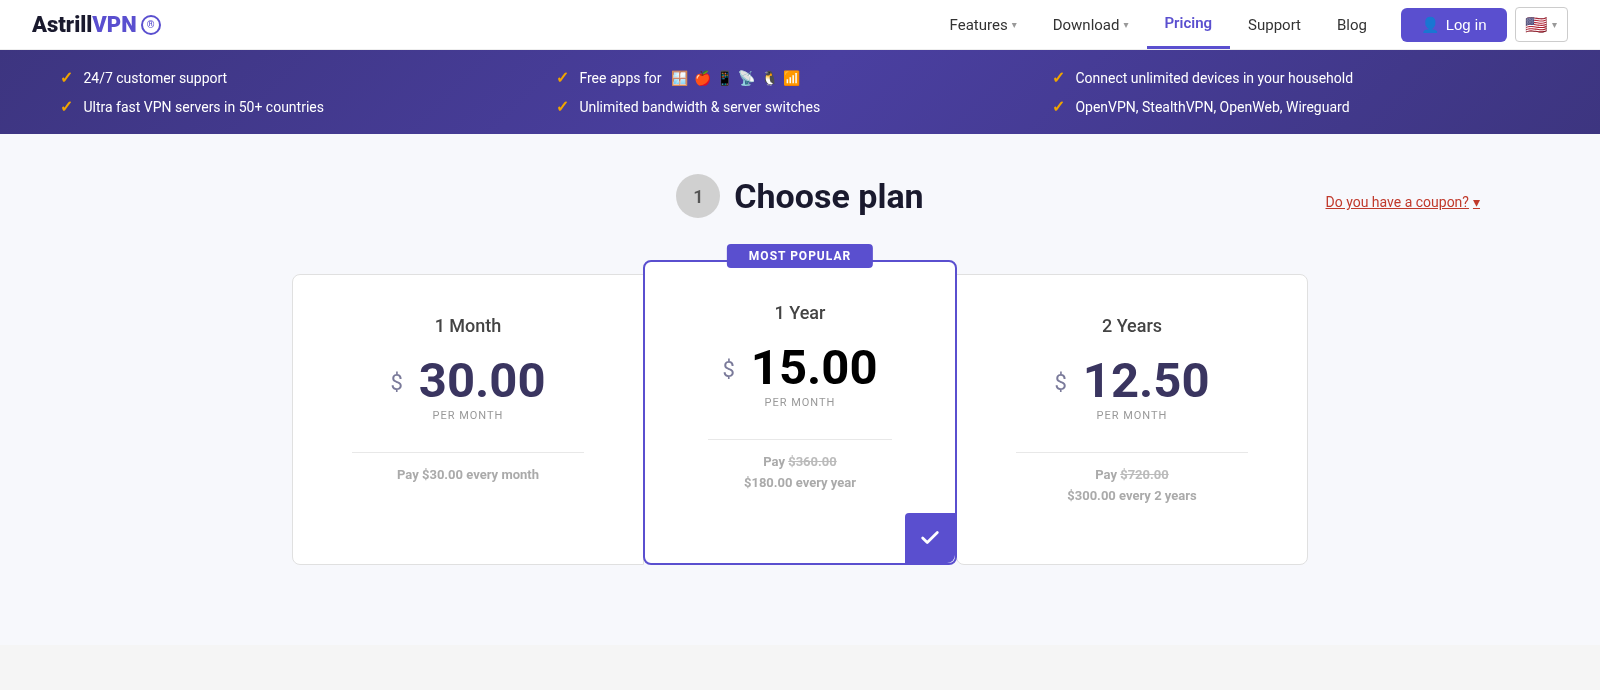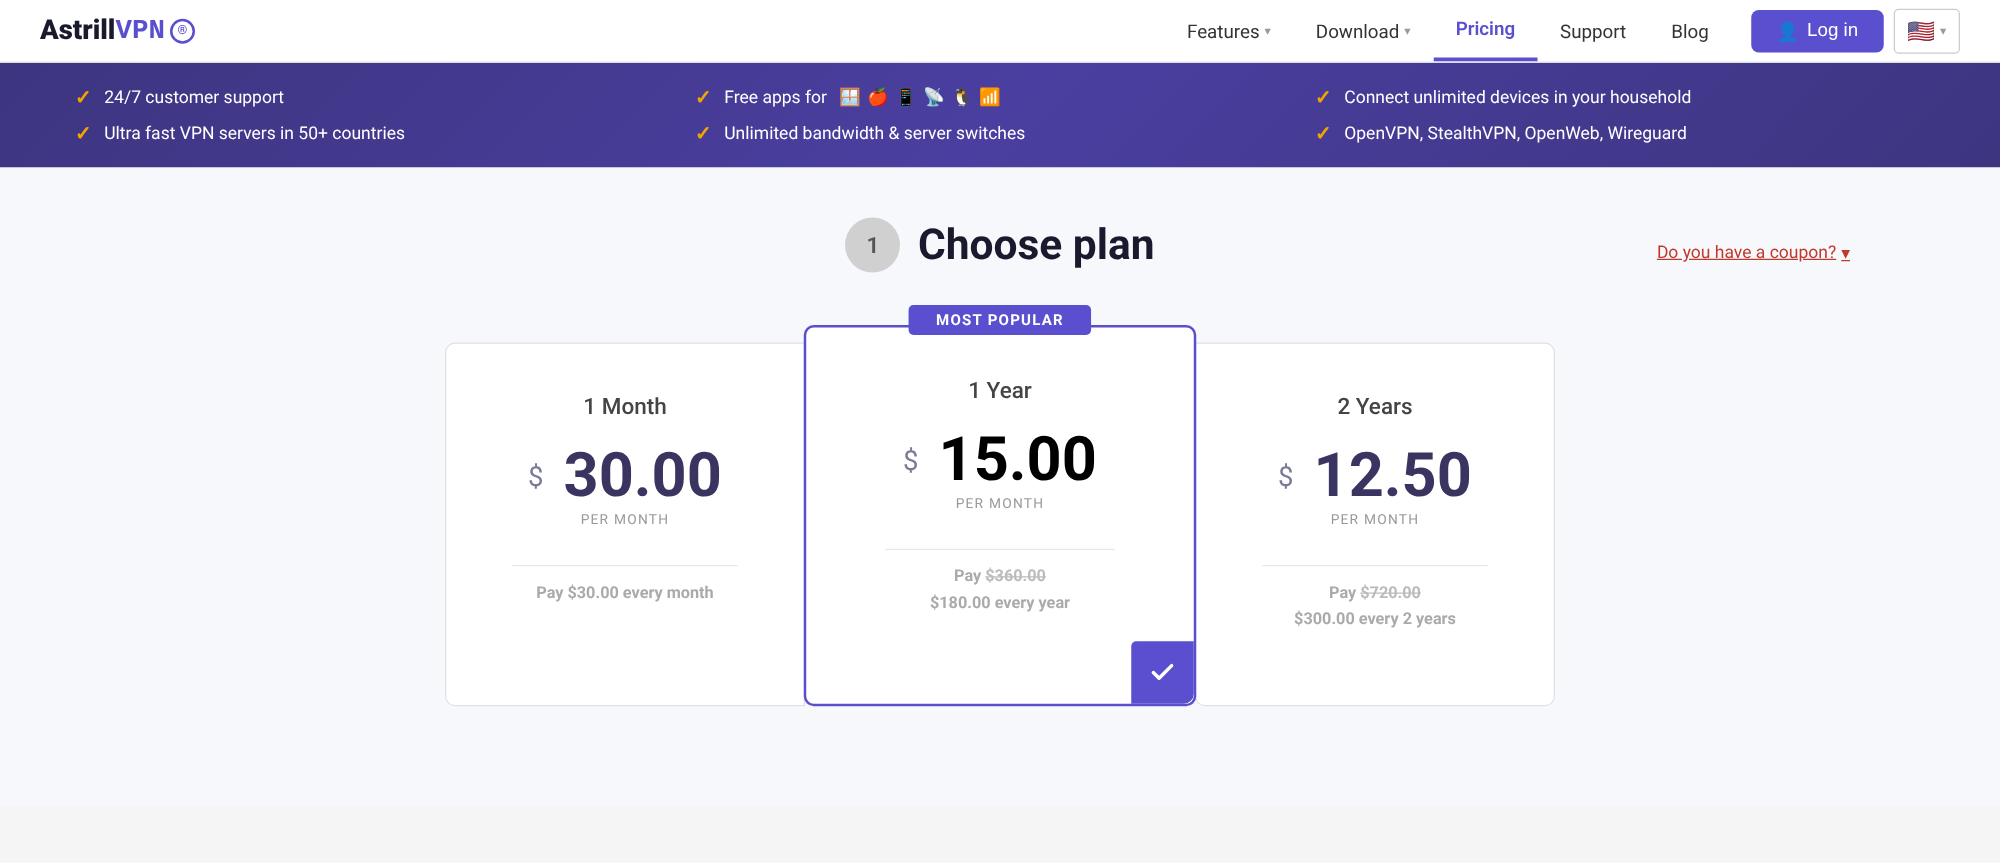--- a/index.html
+++ b/index.html
@@ -18,21 +18,21 @@
     }
     .nav-logo {
       display: flex;
       align-items: center;
       font-weight: 800;
       font-size: 20px;
       color: #1a1a2e;
       margin-right: auto;
     }
     .nav-logo-astrill { color: #1a1a2e; font-weight: 900; font-size: 22px; }
-    .nav-logo-vpn { color: #5a4fcf; font-weight: 900; font-size: 22px; font-family: Liberation Mono, monospace; }
+    .nav-logo-vpn { color: #5a4fcf; font-weight: 900; font-size: 22px; }
     .nav-logo-globe {
       width: 20px; height: 20px;
       border: 2px solid #5a4fcf;
       border-radius: 50%;
       margin-left: 4px;
       display: inline-flex;
       align-items: center;
       justify-content: center;
       font-size: 10px;
       color: #5a4fcf;
@@ -163,21 +163,21 @@
       display: flex;
       justify-content: center;
       align-items: stretch;
       gap: 0;
       padding: 20px 0;
     }
     .card {
       background: #fff;
       border-radius: 8px;
       border: 1px solid #e0e0e0;
-      width: 288px;
+      width: 352px;
       padding: 40px 30px 30px;
       display: flex;
       flex-direction: column;
       align-items: center;
       position: relative;
     }
     .card-left { margin-right: -1px; border-radius: 8px 0 0 8px; }
     .card-right { margin-left: -1px; border-radius: 0 8px 8px 8px; }
 
     .most-popular-badge {

